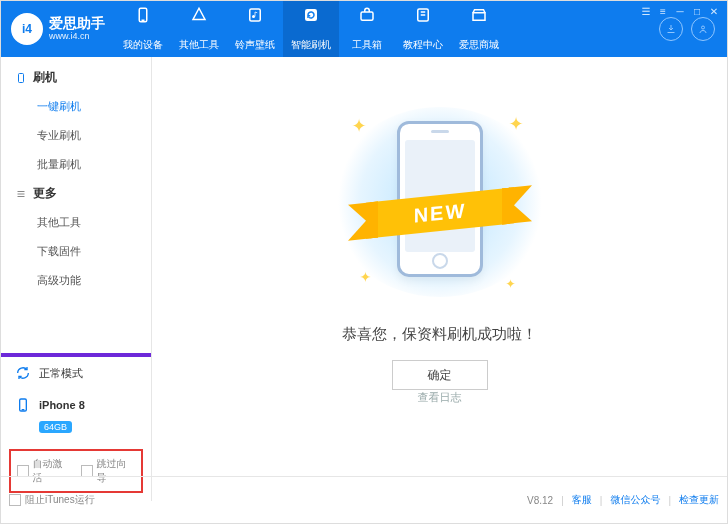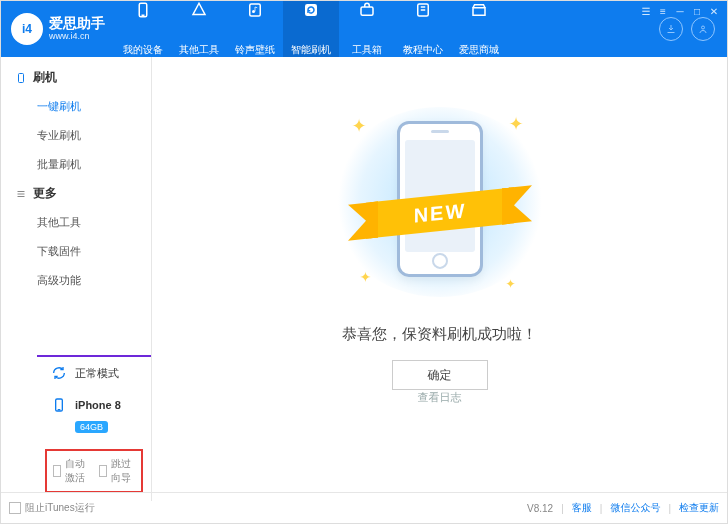--- a/index.html
+++ b/index.html
@@ -6,38 +6,38 @@
   .window { width: 728px; height: 524px; background: #fff; position: relative; overflow: hidden; border: 1px solid #ddd; box-sizing: border-box; }
 
   
   .header { height: 56px; background: #0e7cee; color: #fff; display: flex; align-items: stretch; }
   .logo { display: flex; align-items: center; padding: 0 10px; gap: 6px; }
   .logo-icon { width: 28px; height: 28px; border: 2px solid #fff; border-radius: 50%; display: flex; align-items: center; justify-content: center; font-size: 12px; font-weight: bold; color: #0e7cee; background: #fff; }
   .logo-text { display: flex; flex-direction: column; line-height: 1.1; }
   .logo-text .t1 { font-size: 14px; font-weight: bold; }
   .logo-text .t2 { font-size: 9px; opacity: .9; }
   .navs { display: flex; flex: 1; }
-  .nav-item { width: 56px; display: flex; flex-direction: column; align-items: center; justify-content: space-between; font-size: 10px; gap: 14px; cursor: pointer; }
+  .nav-item { width: 56px; display: flex; flex-direction: column; align-items: center; justify-content: center; font-size: 10px; gap: 14px; cursor: pointer; }
   .nav-item.active { background: #0a6ad0; }
   .nav-item svg { width: 18px; height: 18px; }
   .titlebar-icons { position: absolute; top: 4px; right: 6px; display: flex; gap: 3px; }
   .titlebar-icons span { width: 14px; height: 12px; display: inline-flex; align-items: center; justify-content: center; font-size: 10px; color: #cfe7ff; cursor: pointer; }
   .header-right { display: flex; align-items: center; gap: 8px; padding: 0 12px; }
   .circ-btn { width: 22px; height: 22px; border: 1.5px solid #8fc6ff; border-radius: 50%; display: flex; align-items: center; justify-content: center; cursor: pointer; }
   .circ-btn svg { width: 12px; height: 12px; }
 
   
   .body { position: absolute; top: 56px; bottom: 22px; left: 0; right: 0; display: flex; }
   .sidebar { width: 150px; border-right: 1px solid #e6e6e6; display: flex; flex-direction: column; position: relative; }
   .side-scroll { flex: 1; overflow: hidden; padding-top: 6px; }
   .side-section-title { display: flex; align-items: center; gap: 6px; font-size: 12px; color: #333; padding: 6px 14px; font-weight: bold; }
   .side-section-title svg { width: 12px; height: 12px; }
   .side-item { font-size: 11px; color: #555; padding: 7px 12px 7px 36px; cursor: pointer; }
   .side-item.active { color: #0e7cee; }
-  .side-bottom { border-top: 2px solid #6d28d9; margin-left: 36px; }
+  .side-bottom { border-top: 4px solid #6d28d9; }
   .mode-row, .device-row { display: flex; align-items: center; gap: 8px; padding: 8px 14px; font-size: 11px; color: #333; }
   .mode-row svg, .device-row svg { width: 16px; height: 16px; flex: none; }
   .device-row { flex-wrap: wrap; }
   .badge { background: #2aa7ff; color: #fff; font-size: 9px; padding: 1px 5px; border-radius: 3px; margin-left: 24px; }
   .opts-box { margin: 8px; border: 2px solid #e53935; padding: 6px 6px; display: flex; gap: 10px; }
   .chk { display: flex; align-items: center; gap: 4px; font-size: 10px; color: #888; }
   .chk .box { width: 10px; height: 10px; border: 1px solid #bbb; background: #fff; }
 
   
   .main { flex: 1; position: relative; display: flex; flex-direction: column; align-items: center; justify-content: flex-start; }
@@ -54,21 +54,21 @@
   .ribbon-body::after { right: -22px; border-left-width: 12px; border-right-color: transparent; }
   .sparkle { position: absolute; color: #ffd54f; font-size: 18px; }
   .sp1 { top: 8px; left: 22px; } .sp2 { top: 6px; right: 26px; }
   .sp3 { bottom: 12px; left: 30px; font-size: 14px; } .sp4 { bottom: 6px; right: 34px; font-size: 12px; }
 
   .msg { margin-top: 28px; font-size: 15px; color: #444; }
   .ok-btn { margin-top: 16px; width: 96px; height: 30px; border: 1px solid #ccc; background: #fff; font-size: 12px; color: #444; cursor: pointer; }
   .log-link { font-size: 11px; color: #9aa; cursor: pointer; }
 
   
-  .statusbar { position: absolute; bottom: 0; left: 0; right: 0; height: 22px; border-top: 1px solid #e6e6e6; display: flex; align-items: center; font-size: 10px; color: #888; padding: 4px 8px; justify-content: space-between; }
+  .statusbar { position: absolute; bottom: 0; left: 0; right: 0; height: 22px; border-top: 1px solid #e6e6e6; display: flex; align-items: center; font-size: 10px; color: #888; padding: 12px 8px; justify-content: space-between; }
   .statusbar .left { display: flex; align-items: center; gap: 6px; }
   .statusbar .left .box { width: 10px; height: 10px; border: 1px solid #bbb; }
   .statusbar .right { display: flex; align-items: center; gap: 8px; color: #0e7cee; }
   .statusbar .right .dim { color: #888; }
   .statusbar .sep { color: #ccc; }
 </style>
 </head>
 <body>
 
 <div class="window">

